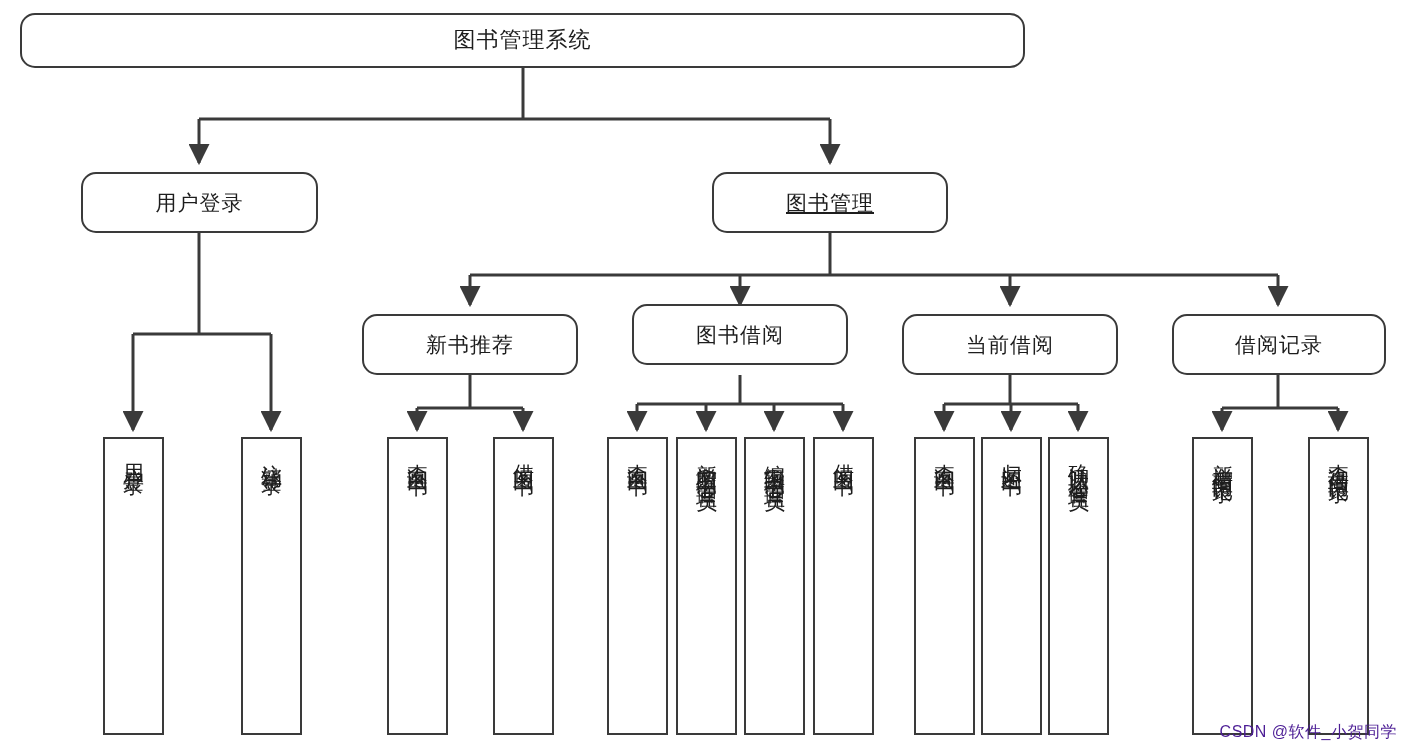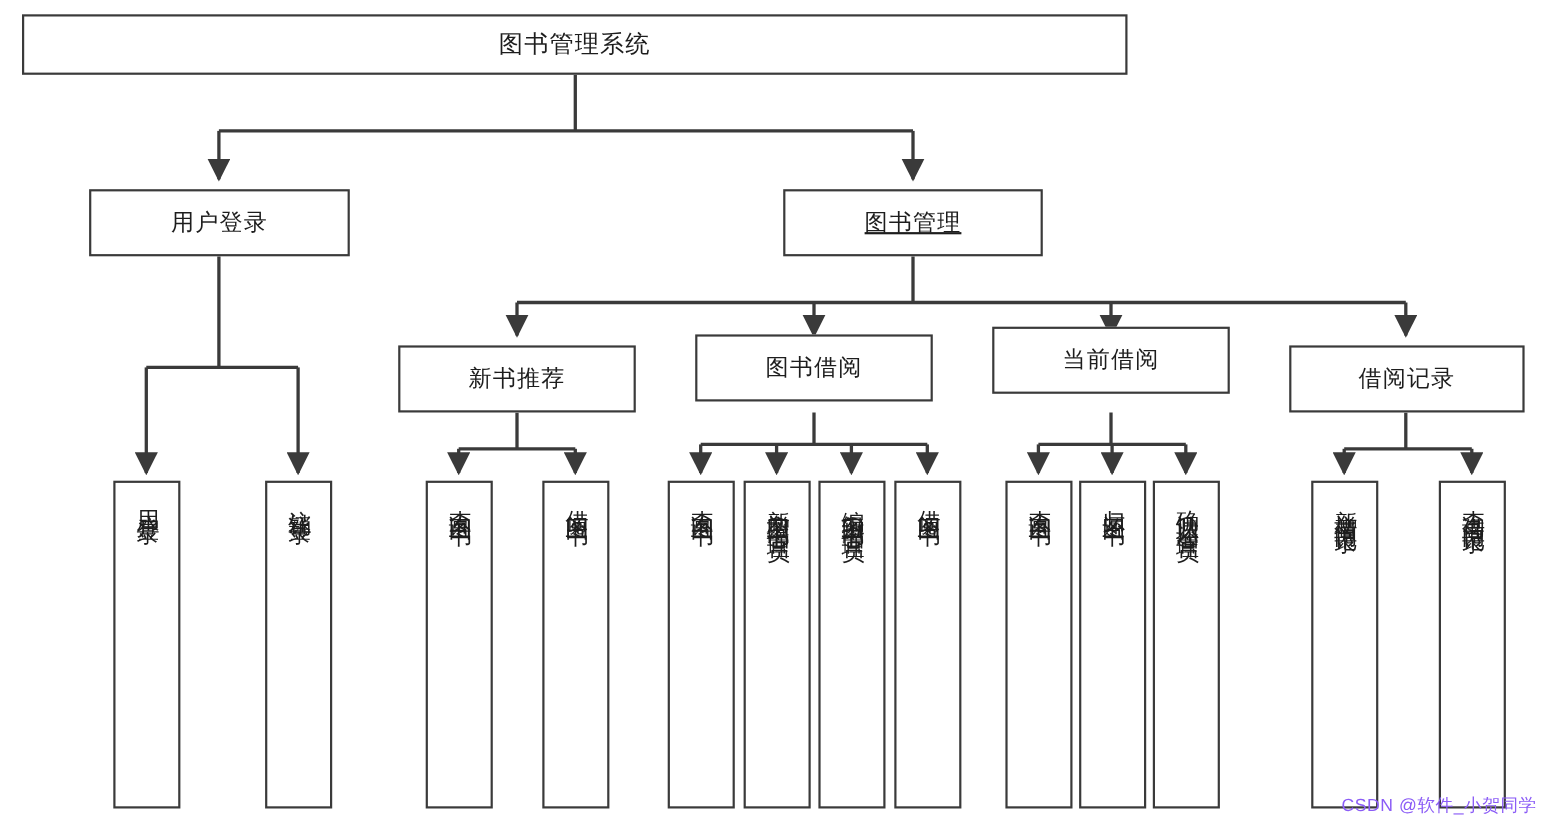--- a/index.html
+++ b/index.html
@@ -32,20 +32,21 @@
     border: 2px solid #3a3a3a;
     display: flex;
     align-items: center;
     justify-content: center;
     color: #1d1d1d;
   }
   .node.horiz {
     font-size: 21px;
     letter-spacing: 1px;
     line-height: 1.1;
+    border-radius: 15px;
   }
   .node.root {
     font-size: 22px;
   }
   .node.vert {
     font-size: 21px;
     align-items: flex-start;
     justify-content: center;
     padding-top: 8px;
   }
@@ -55,21 +56,21 @@
     letter-spacing: 4px;
     line-height: 1.05;
     white-space: nowrap;
     display: block;
   }
   .watermark {
     position: absolute;
     right: 8px;
     bottom: 4px;
     font-size: 16px;
-    color: #8b5cf6;
+    color: #4c1d95;
     letter-spacing: 0.5px;
     white-space: nowrap;
     user-select: none;
   }
 </style>
 </head>
 <body>
 
 <div id="canvas">
 
@@ -141,21 +142,21 @@
   </div>
 
   <div class="node horiz" style="left:362px; top:314px; width:216px; height:61px;">
     <span>新书推荐</span>
   </div>
 
   <div class="node horiz" style="left:632px; top:304px; width:216px; height:61px;">
     <span>图书借阅</span>
   </div>
 
-  <div class="node horiz" style="left:902px; top:297px; width:216px; height:61px;">
+  <div class="node horiz" style="left:902px; top:314px; width:216px; height:61px;">
     <span>当前借阅</span>
   </div>
 
   <div class="node horiz" style="left:1172px; top:314px; width:214px; height:61px;">
     <span>借阅记录</span>
   </div>
 
   <div class="node vert" style="left:103px; top:437px; width:61px; height:298px;">
     <span class="vert-text">用户登录</span>
   </div>

